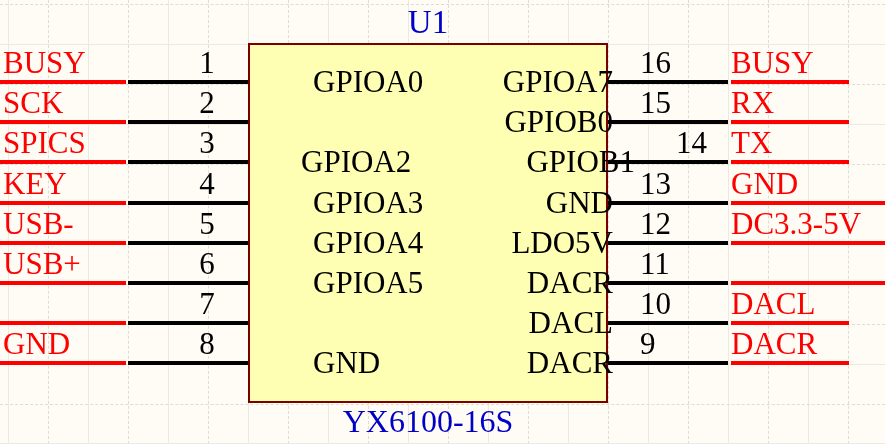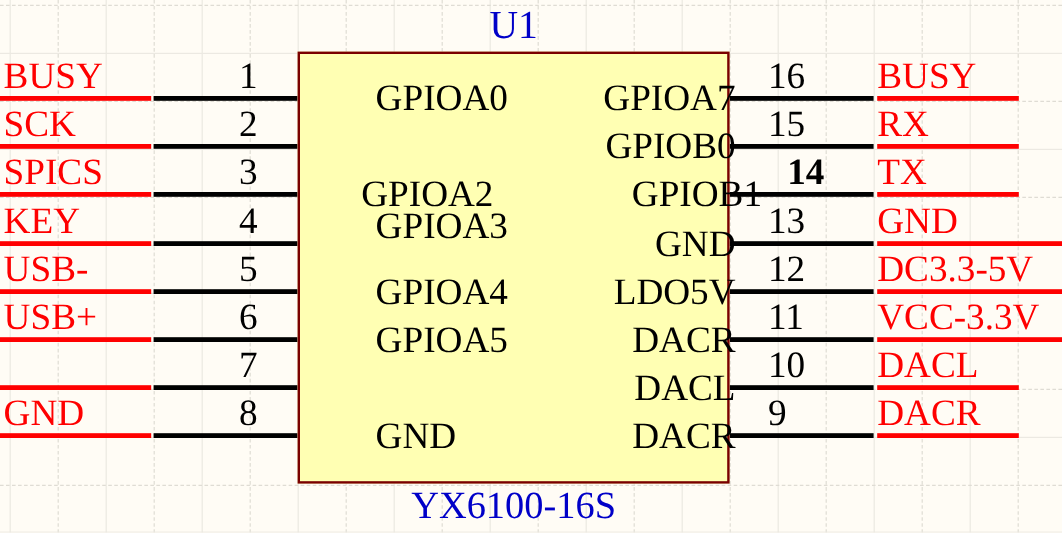--- a/index.html
+++ b/index.html
@@ -85,21 +85,21 @@
     <div class="t netlabel" style="left: 3px; top: 87px;">SCK</div>
     <div class="wire" style="left: 0px; top: 160px; width: 126px;"></div>
     <div class="pinline" style="left: 128px; top: 160px; width: 120px;"></div>
     <div class="t pinnum" style="left: 177px; top: 127px; width: 60px; text-align: center;">3</div>
     <div class="t netlabel" style="left: 3px; top: 127px;">SPICS</div>
     <div class="t pinname" style="left: 265px; top: 146px;">GPIOA2</div>
     <div class="wire" style="left: 0px; top: 201px; width: 126px;"></div>
     <div class="pinline" style="left: 128px; top: 201px; width: 120px;"></div>
     <div class="t pinnum" style="left: 177px; top: 168px; width: 60px; text-align: center;">4</div>
     <div class="t netlabel" style="left: 3px; top: 168px;">KEY</div>
-    <div class="t pinname" style="left: 277px; top: 172px; text-align: right;">GPIOA3</div>
+    <div class="t pinname" style="left: 277px; top: 187px; text-align: right;">GPIOA3</div>
     <div class="wire" style="left: 0px; top: 241px; width: 126px;"></div>
     <div class="pinline" style="left: 128px; top: 241px; width: 120px;"></div>
     <div class="t pinnum" style="left: 177px; top: 208px; width: 60px; text-align: center;">5</div>
     <div class="t netlabel" style="left: 3px; top: 208px;">USB-</div>
     <div class="t pinname" style="left: 277px; top: 227px;">GPIOA4</div>
     <div class="wire" style="left: 0px; top: 281px; width: 126px;"></div>
     <div class="pinline" style="left: 128px; top: 281px; width: 120px;"></div>
     <div class="t pinnum" style="left: 177px; top: 248px; width: 60px; text-align: center;">6</div>
     <div class="t netlabel" style="left: 3px; top: 248px;">USB+</div>
     <div class="t pinname" style="left: 277px; top: 267px;">GPIOA5</div>
@@ -116,37 +116,36 @@
     <div class="t pinnum" style="left: 640px; top: 47px;">16</div>
     <div class="t netlabel" style="left: 731px; top: 47px;">BUSY</div>
     <div class="t pinname" style="left: 377px; top: 66px; width: 200px; text-align: right;">GPIOA7</div>
     <div class="pinline" style="left: 608px; top: 120px; width: 120px;"></div>
     <div class="wire" style="left: 731px; top: 120px; width: 118px;"></div>
     <div class="t pinnum" style="left: 640px; top: 87px;">15</div>
     <div class="t netlabel" style="left: 731px; top: 87px;">RX</div>
     <div class="t pinname" style="left: 377px; top: 106px; width: 200px; text-align: right;">GPIOB0</div>
     <div class="pinline" style="left: 608px; top: 160px; width: 120px;"></div>
     <div class="wire" style="left: 731px; top: 160px; width: 118px;"></div>
-    <div class="t pinnum" style="left: 656px; top: 127px; font-weight: bold;">14</div>
+    <div class="t pinnum" style="left: 676px; top: 127px;">14</div>
     <div class="t netlabel" style="left: 731px; top: 127px;">TX</div>
     <div class="t pinname" style="left: 399px; top: 146px; width: 200px; text-align: right;">GPIOB1</div>
     <div class="pinline" style="left: 608px; top: 201px; width: 120px;"></div>
     <div class="wire" style="left: 731px; top: 201px; width: 154px;"></div>
     <div class="t pinnum" style="left: 640px; top: 168px;">13</div>
     <div class="t netlabel" style="left: 731px; top: 168px;">GND</div>
     <div class="t pinname" style="left: 377px; top: 187px; width: 200px; text-align: right;">GND</div>
     <div class="pinline" style="left: 608px; top: 241px; width: 120px;"></div>
     <div class="wire" style="left: 731px; top: 241px; width: 154px;"></div>
     <div class="t pinnum" style="left: 640px; top: 208px;">12</div>
     <div class="t netlabel" style="left: 731px; top: 208px;">DC3.3-5V</div>
     <div class="t pinname" style="left: 377px; top: 227px; width: 200px; text-align: right;">LDO5V</div>
     <div class="pinline" style="left: 608px; top: 281px; width: 120px;"></div>
     <div class="wire" style="left: 731px; top: 281px; width: 154px;"></div>
     <div class="t pinnum" style="left: 640px; top: 248px;">11</div>
-    <div class="t netlabel" style="left: 731px; top: 248px;">VCC-3.3V</div>
     <div class="t pinname" style="left: 377px; top: 267px; width: 200px; text-align: right;">DACR</div>
     <div class="pinline" style="left: 608px; top: 321px; width: 120px;"></div>
     <div class="wire" style="left: 731px; top: 321px; width: 118px;"></div>
     <div class="t pinnum" style="left: 640px; top: 288px;">10</div>
     <div class="t netlabel" style="left: 731px; top: 288px;">DACL</div>
     <div class="t pinname" style="left: 377px; top: 307px; width: 200px; text-align: right;">DACL</div>
     <div class="pinline" style="left: 608px; top: 361px; width: 120px;"></div>
     <div class="wire" style="left: 731px; top: 361px; width: 118px;"></div>
     <div class="t pinnum" style="left: 640px; top: 328px;">9</div>
     <div class="t netlabel" style="left: 731px; top: 328px;">DACR</div>

